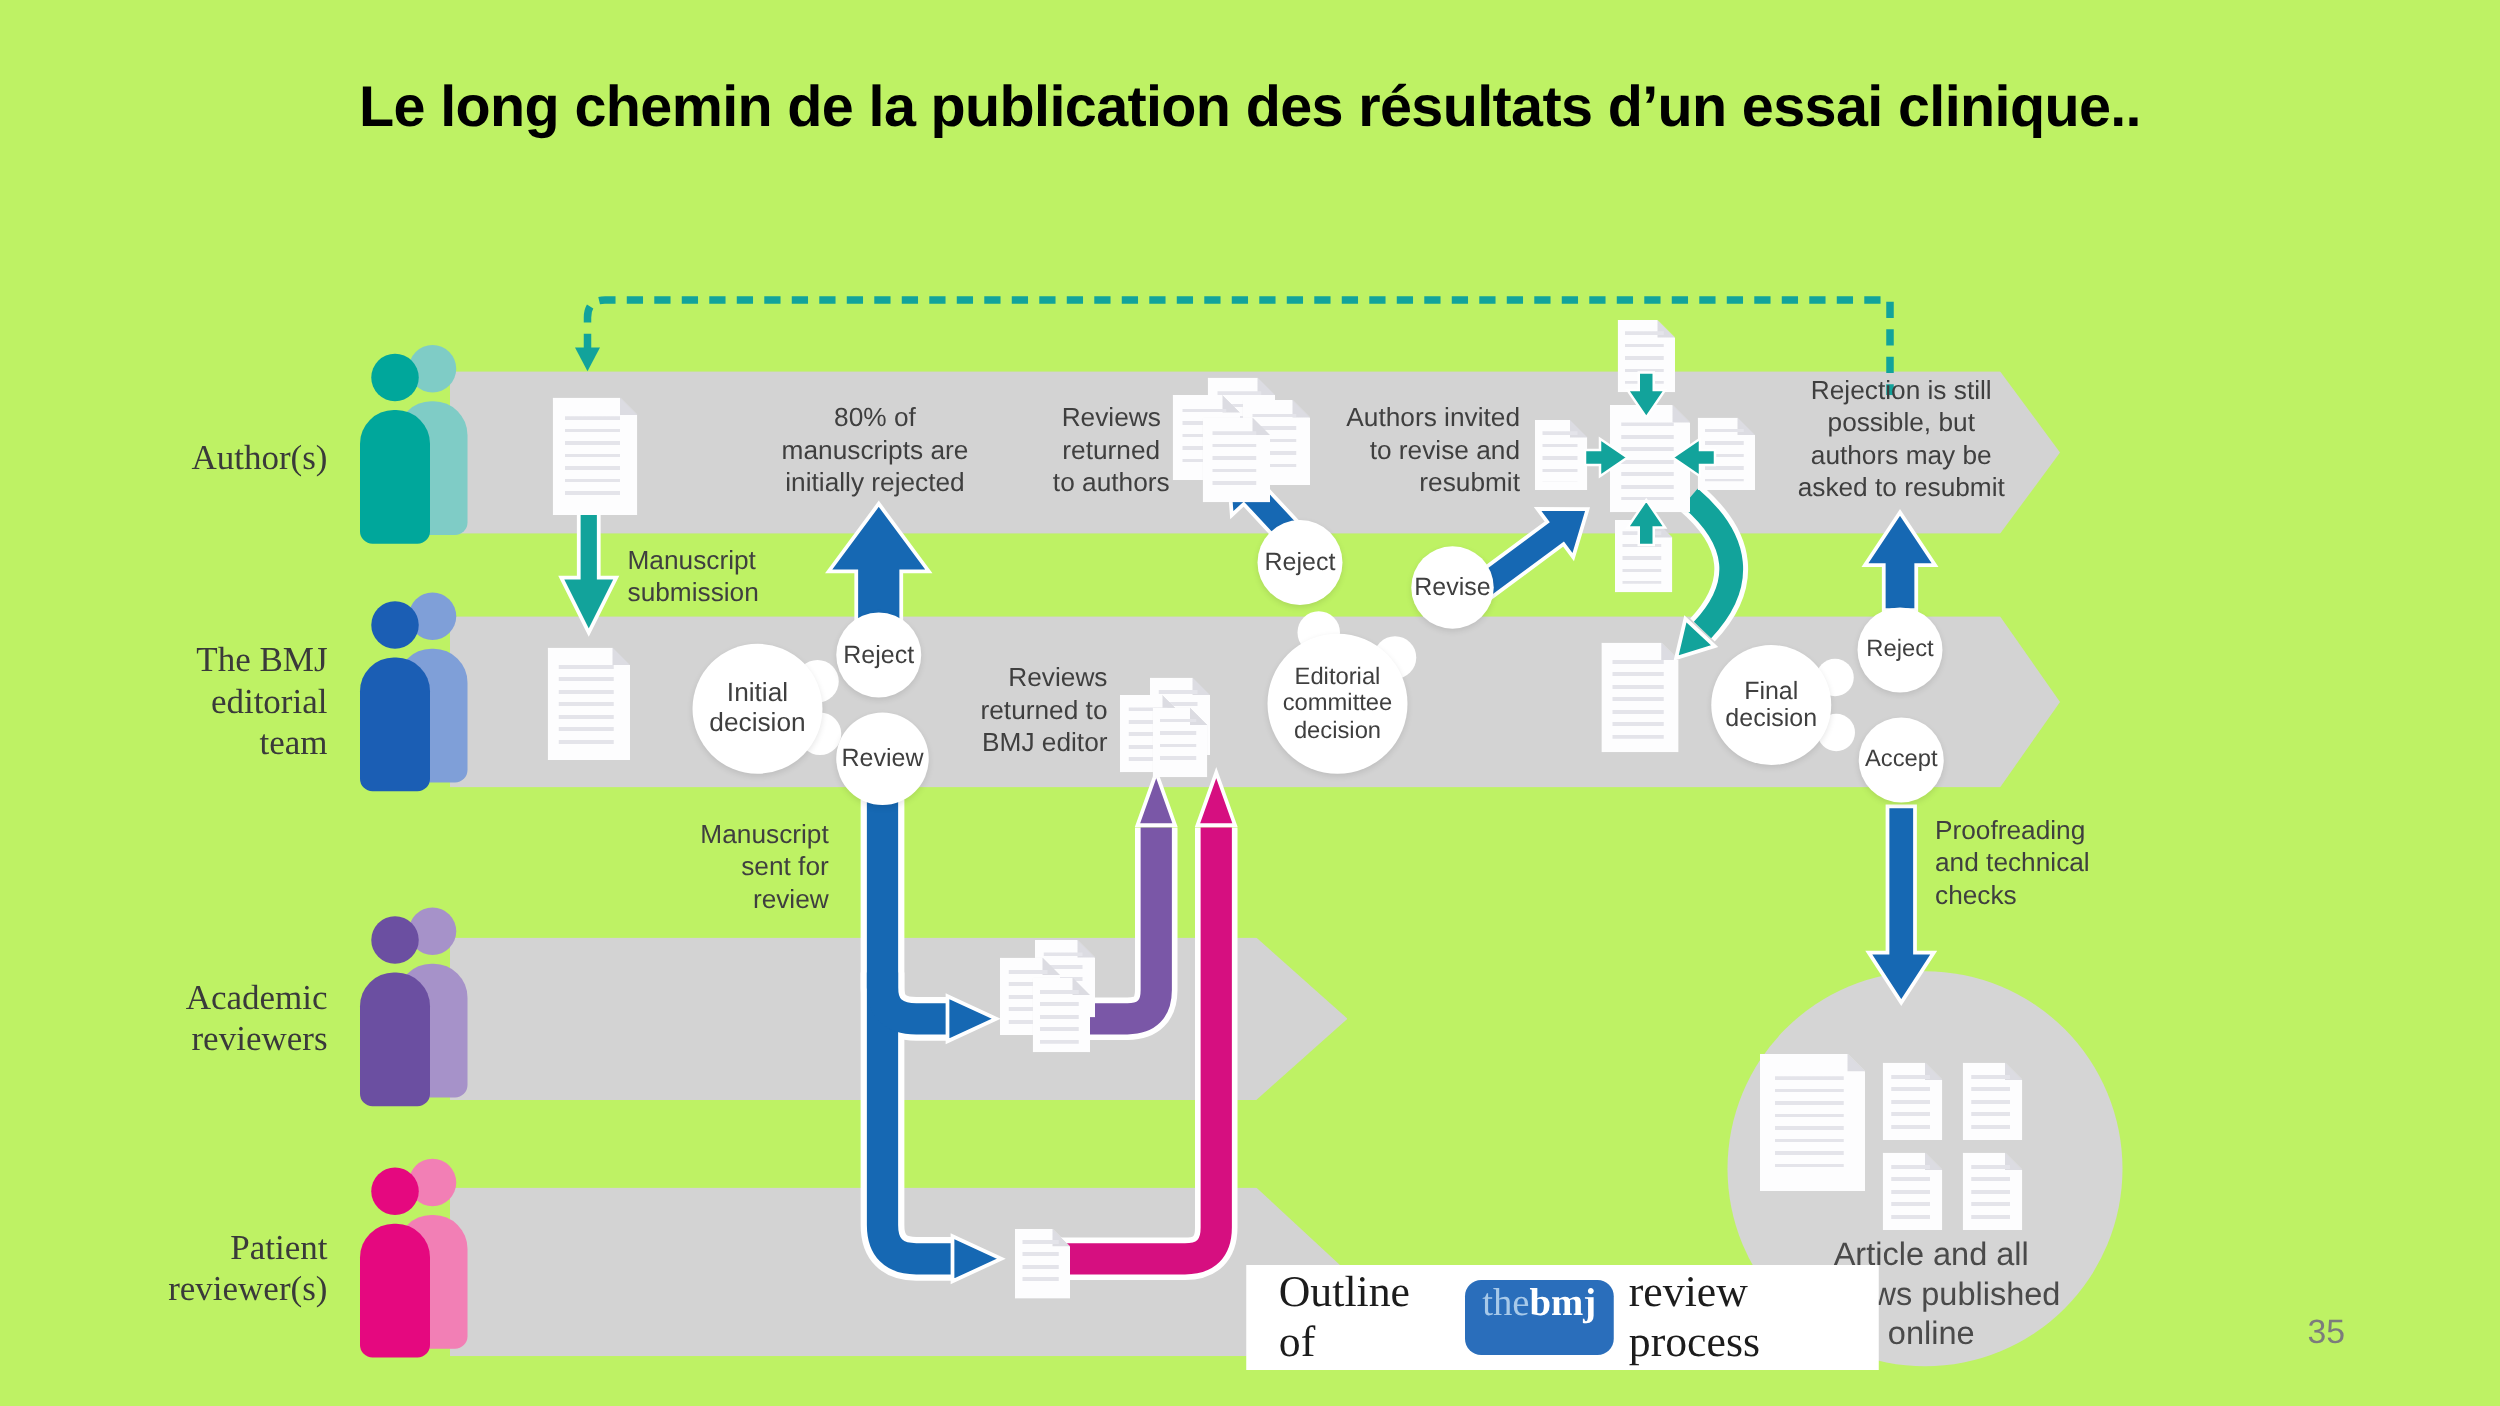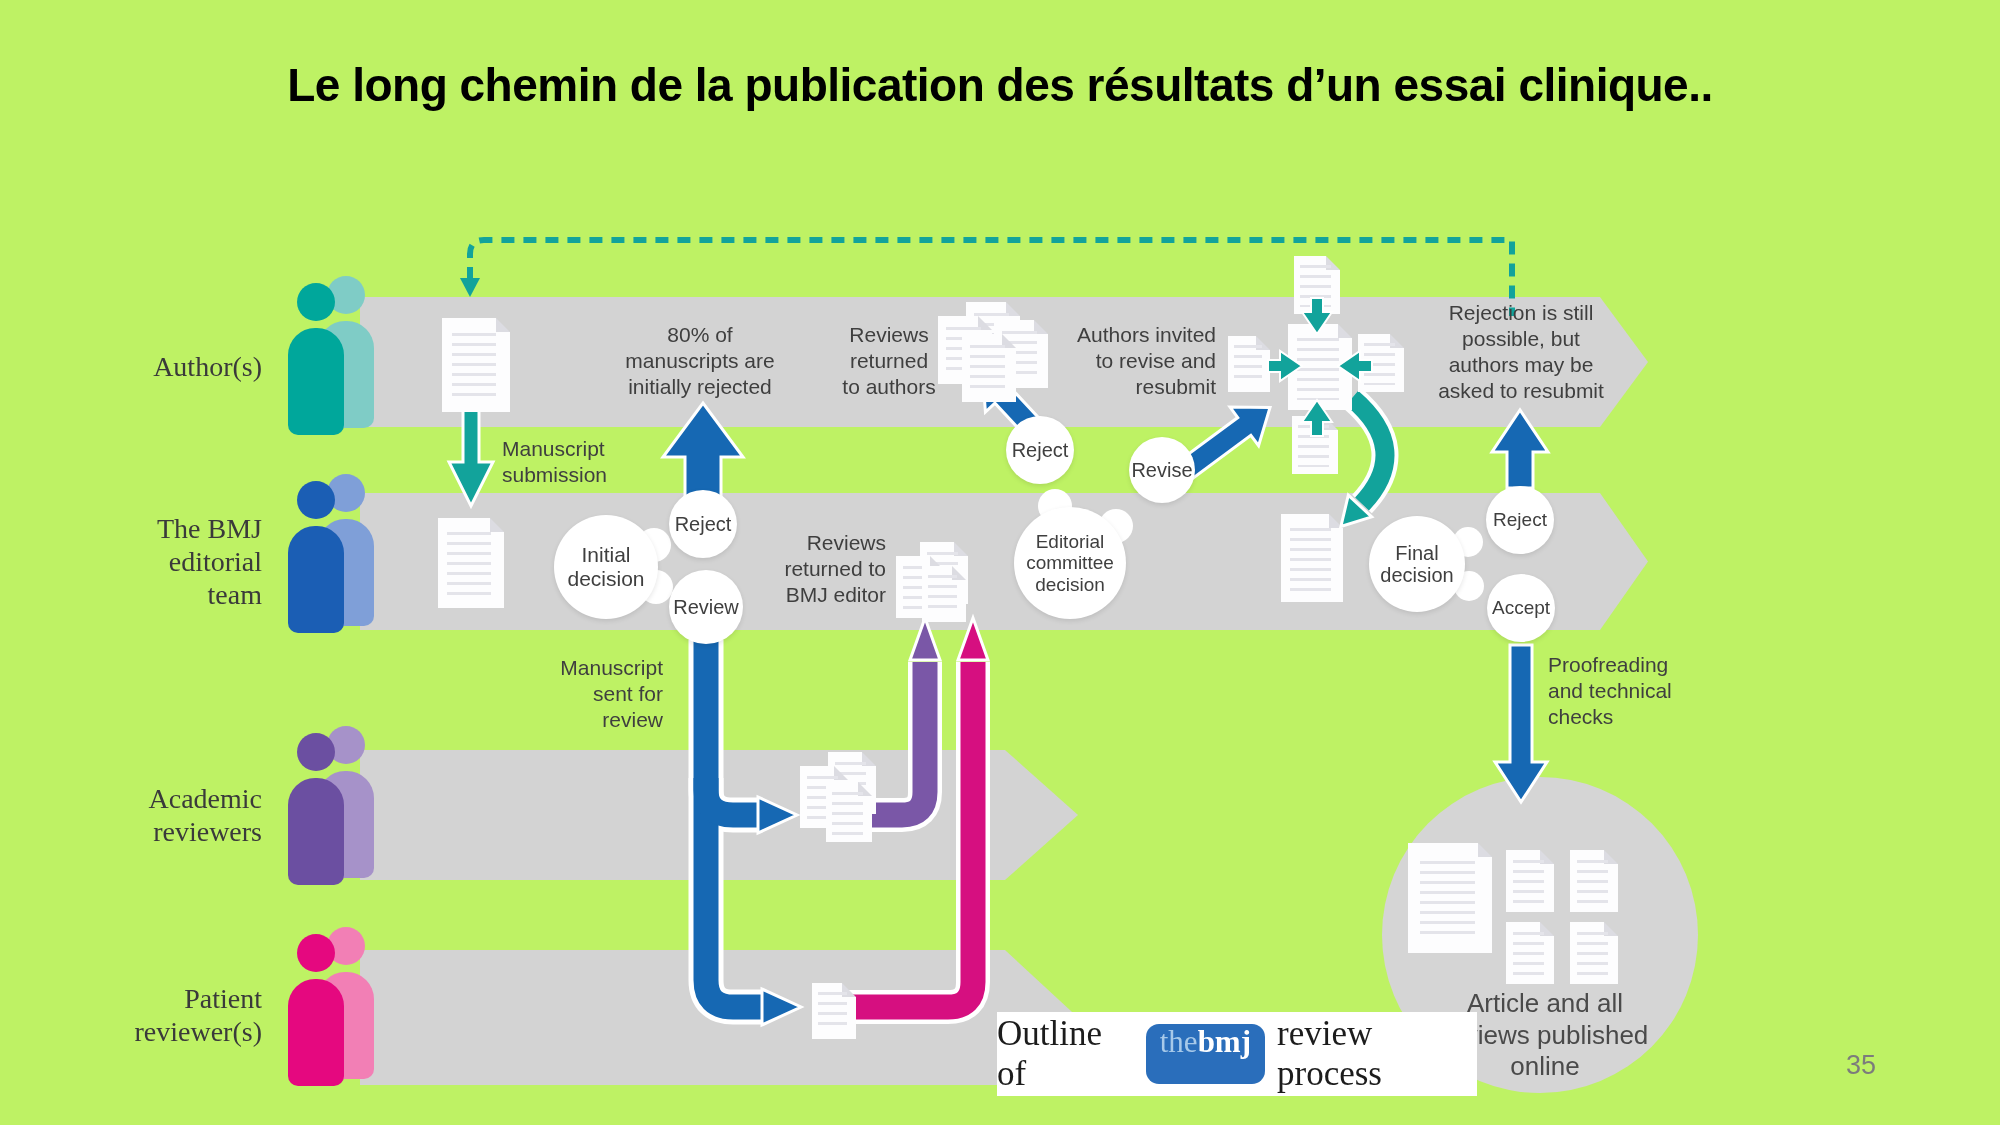--- a/index.html
+++ b/index.html
@@ -50,21 +50,21 @@
 
   .txt{position:absolute;font-size:21px;line-height:1.24;color:#3f3f3f;z-index:3;}
   .txt.c{text-align:center;} .txt.r{text-align:right;}
 
   .pub-text{position:absolute;left:1405px;top:988px;width:280px;text-align:center;
             font-size:26px;line-height:1.22;color:#4a4a4a;z-index:3;}
 
   
   .caption{position:absolute;left:997px;top:1012px;width:480px;height:84px;background:#fff;z-index:6;
            display:flex;align-items:center;justify-content:center;gap:12px;
-           font-family:"Liberation Serif",serif;font-size:35px;color:#1c1c1c;}
+           font-family:"Liberation Serif",serif;font-size:35px;color:#1c1c1c;padding-left:26px;}
   .bmj-logo{display:inline-flex;align-items:flex-start;justify-content:center;background:#2a6ebb;
             border-radius:13px;height:60px;padding:0 14px;font-family:"Liberation Serif",serif;}
   .bmj-logo .the{color:#a7c9e9;font-size:31px;}
   .bmj-logo .bmj{color:#fff;font-size:31px;font-weight:bold;}
 
   .page-num{position:absolute;left:1846px;top:1050px;font-size:27px;color:#7c7c7c;z-index:6;}
 </style>
 </head>
 <body>
 

